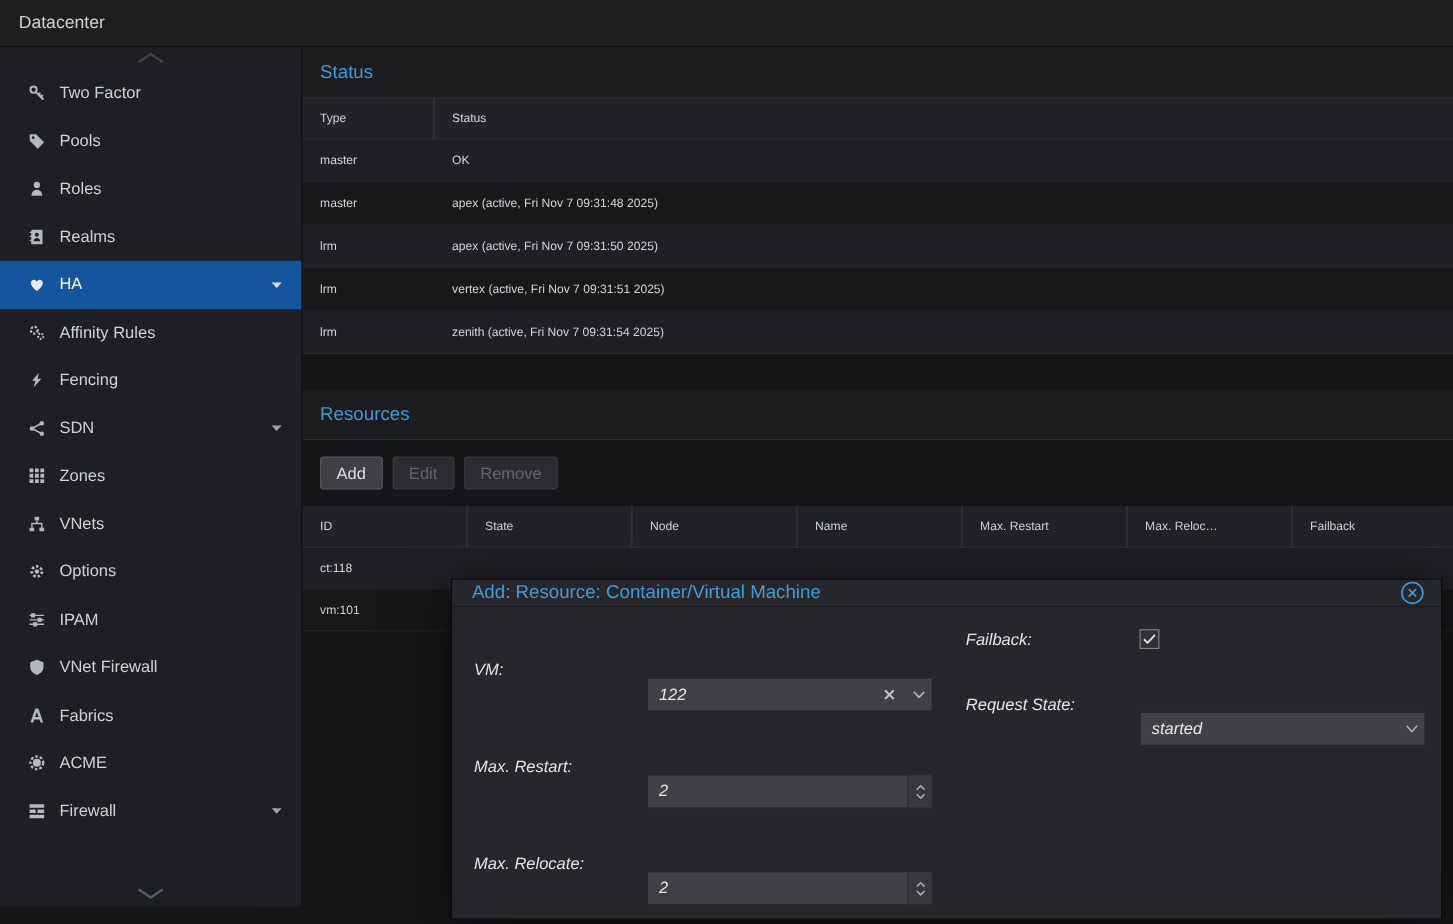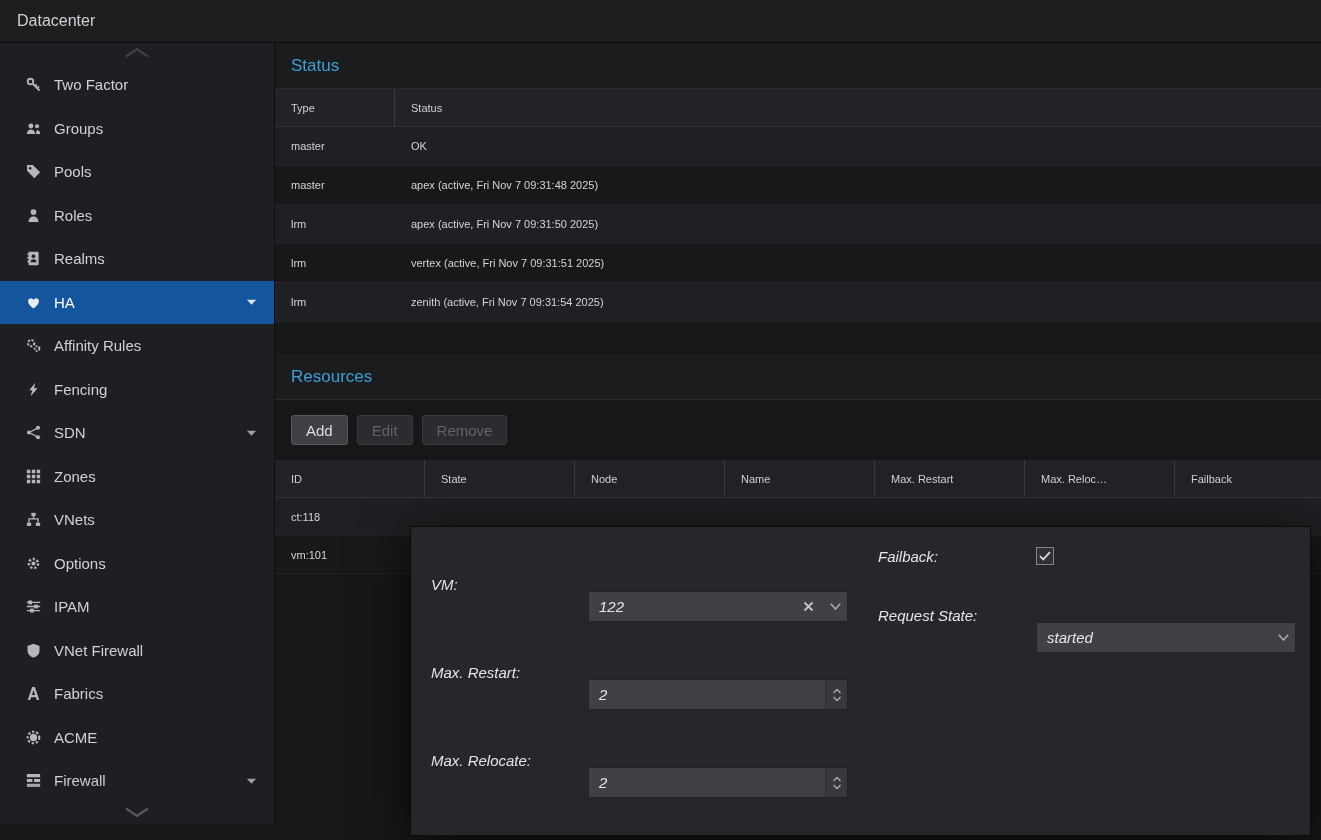--- a/index.html
+++ b/index.html
@@ -159,31 +159,20 @@
       <div class="nav-item lvl1">
         <span class="nicon">
             <svg width="15" height="15" viewBox="0 0 14 14">
               <circle cx="4.2" cy="4.2" r="2.6" fill="none" stroke="currentColor" stroke-width="1.7"></circle>
               <path d="M6.2 6.2 12.6 12.6M10.4 10.4l1.7-1.7M8.5 8.5 10 7" stroke="currentColor" stroke-width="1.7" fill="none"></path>
             </svg>
           </span>
         <span>Two Factor</span>
       </div>
 
-      <div class="nav-item lvl1">
-        <span class="nicon">
-            <svg width="15" height="15" viewBox="0 0 14 14" fill="currentColor">
-              <circle cx="4.6" cy="4.6" r="2.3"></circle>
-              <path d="M0.8 12.2c0-2.6 1.7-4.2 3.8-4.2s3.8 1.6 3.8 4.2z"></path>
-              <circle cx="10.3" cy="4.9" r="1.9"></circle>
-              <path d="M9.2 12.2c0-1.9.6-3.3 1.6-3.9 1.4.3 2.4 1.7 2.4 3.9z"></path>
-            </svg>
-          </span>
-        <span>Groups</span>
-      </div>
 
       <div class="nav-item lvl1">
         <span class="nicon">
             <svg width="15" height="15" viewBox="0 0 14 14">
               <path d="M1 1h5.4L13.2 7.8 7.8 13.2 1 6.4z" fill="currentColor"></path>
               <circle cx="3.9" cy="3.9" r="1.2" fill="#1e1f22"></circle>
             </svg>
           </span>
         <span>Pools</span>
       </div>
@@ -414,20 +403,29 @@
           <div class="cell c150">vm:101</div>
           <div class="cell col-flex"></div>
         </div>
       </div>
     </div>
 
   </div>
 </div>
 
 <div class="dialog">
+  <div class="dlg-titlebar">
+    <span class="dlg-title">Add: Resource: Container/Virtual Machine</span>
+    <span class="dlg-close">
+      <svg width="24" height="24" viewBox="0 0 24 24" fill="none" stroke="currentColor">
+          <circle cx="12" cy="12" r="9.5" stroke-width="1.5"></circle>
+          <path d="M8.6 8.6 15.4 15.4M15.4 8.6 8.6 15.4" stroke-width="1.5"></path>
+        </svg>
+    </span>
+  </div>
   <div class="dlg-body">
     <div class="dlg-cols">
       <div class="dlg-col left">
         <div class="form-row">
           <label>VM:</label>
           <div class="field">
             <span class="fval">122</span>
             <span class="clear-x">
                 <svg width="11" height="11" viewBox="0 0 11 11">
                   <path d="M1.5 1.5 9.5 9.5M9.5 1.5 1.5 9.5" stroke="currentColor" stroke-width="1.8"></path>

